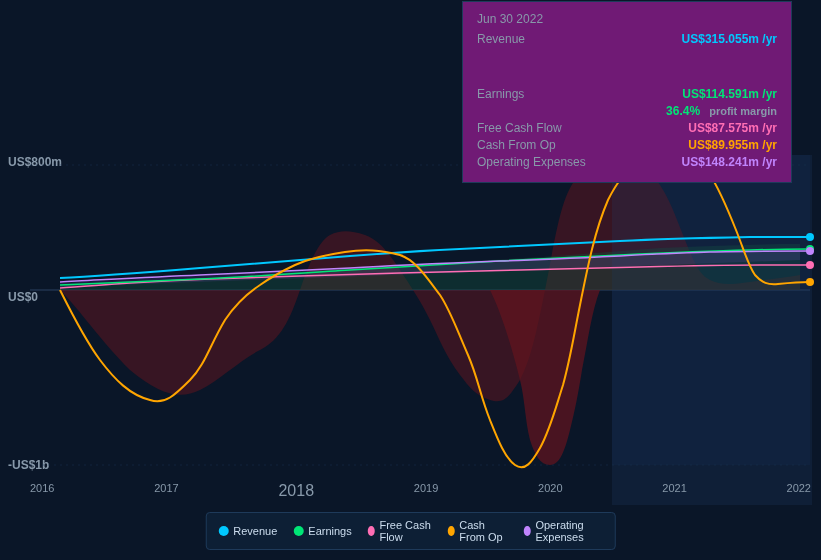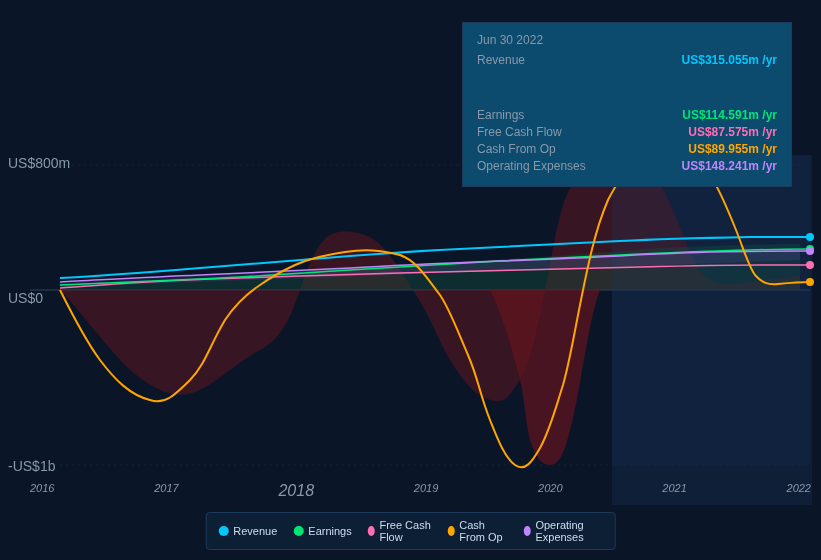--- a/index.html
+++ b/index.html
@@ -8,23 +8,23 @@
       height: 560px;
       background: #0a1628;
       font-family: Arial, sans-serif;
       overflow: hidden;
       position: relative;
     }
 
     
     .info-box {
       position: absolute;
-      top: 22px;
+      top: 1px;
       left: 462px;
-      background: #0c4a6e;
+      background: #701a75;
       border: 1px solid #1e3a5a;
       padding: 10px 14px;
       min-width: 330px;
       z-index: 10;
     }
     .info-box-title {
       color: #8899aa;
       font-size: 12px;
       margin-bottom: 6px;
     }
@@ -55,30 +55,30 @@
     }
     .profit-highlight {
       color: #00e676;
       font-weight: bold;
     }
 
     
     .y-label {
       position: absolute;
       color: #8899aa;
-      font-size: 14px;
+      font-size: 12px;
       left: 8px;
+      font-weight: bold;
     }
     .y-label.top { top: 155px; }
     .y-label.zero { top: 290px; }
     .y-label.bottom { top: 458px; }
     .x-label {
       color: #8899aa;
       font-size: 11px;
-      font-style: italic;
     }
 
     
     .legend {
       position: absolute;
       bottom: 10px;
       left: 50%;
       transform: translateX(-50%);
       display: flex;
       gap: 16px;
@@ -118,20 +118,26 @@
   <div class="info-box-title">Jun 30 2022</div>
 
   <div class="info-row">
     <span class="info-label">Revenue</span>
     <span class="info-value cyan">US$315.055m <span class="sub">/yr</span></span>
   </div>
 
   <div class="info-row">
     <span class="info-label">Earnings</span>
     <span class="info-value green">US$114.591m <span class="sub">/yr</span></span>
+  </div>
+  <div class="info-row">
+    <span class="info-label"></span>
+    <span class="info-value">
+      <span class="profit-highlight">36.4%</span><span class="profit-margin"> profit margin</span>
+    </span>
   </div>
 
   <div class="info-row">
     <span class="info-label">Free Cash Flow</span>
     <span class="info-value pink">US$87.575m <span class="sub">/yr</span></span>
   </div>
 
   <div class="info-row">
     <span class="info-label">Cash From Op</span>
     <span class="info-value orange">US$89.955m <span class="sub">/yr</span></span>

